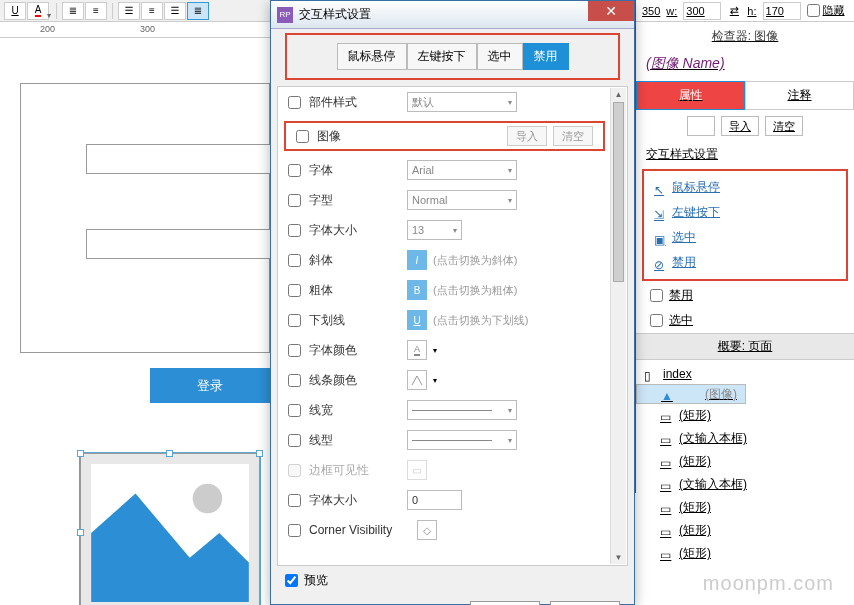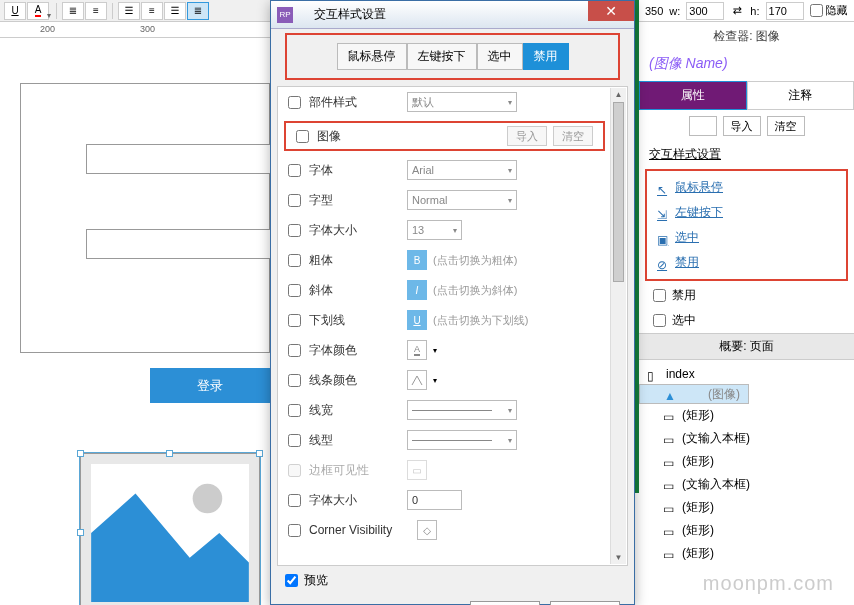--- a/index.html
+++ b/index.html
@@ -24,21 +24,21 @@
 .form-input { position: absolute; width: 200px; height: 30px; border: 1px solid #999; background: #fff; }
 .login-btn { position: absolute; left: 150px; top: 330px; width: 120px; height: 35px; background: #2c8fd6; color: #fff; display: flex; align-items: center; justify-content: center; font-size: 13px; }
 .img-widget { position: absolute; left: 80px; top: 415px; width: 180px; height: 160px; border: 1px solid #999; background: #e8e8e8; }
 .img-widget.selected { outline: 1px solid #5aa7d6; }
 .sel-handle { position: absolute; width: 7px; height: 7px; background: #fff; border: 1px solid #5aa7d6; }
 .dot-grid { position: absolute; left: 0; top: 390px; right: 0; bottom: 0; background-image: radial-gradient(#ccc 1px, transparent 1px); background-size: 10px 10px; z-index: -1; }
 .img-inner-pic { position: absolute; left: 10px; right: 10px; top: 10px; bottom: 10px; background: #fff; overflow: hidden; }
 
 
 .dialog { position: absolute; left: 270px; top: 0; width: 365px; height: 605px; background: #f0f0f0; border: 1px solid #3a6ea5; box-shadow: 0 3px 12px rgba(0,0,0,0.3); z-index: 100; }
-.dlg-titlebar { height: 28px; background: linear-gradient(#fff, #dce6f0); display: flex; align-items: center; padding: 0 6px; border-bottom: 1px solid #aac; gap: 15px; }
+.dlg-titlebar { height: 28px; background: linear-gradient(#fff, #dce6f0); display: flex; align-items: center; padding: 0 6px; border-bottom: 1px solid #aac; }
 .dlg-icon { width: 16px; height: 16px; background: #8a5cb8; color: #fff; font-size: 8px; display: flex; align-items: center; justify-content: center; margin-right: 6px; }
 .dlg-title { flex: 1; font-size: 12px; }
 .dlg-close { position: absolute; right: 0; top: 0; width: 46px; height: 20px; background: #c84f49; color: #fff; display: flex; align-items: center; justify-content: center; font-size: 14px; }
 .dlg-tabs { display: flex; justify-content: center; gap: 0; padding: 8px 0; border: 2px solid #d43; margin: 4px 14px 0 14px; }
 .dlg-tab { padding: 4px 10px; border: 1px solid #bbb; background: #f7f7f7; font-size: 12px; cursor: pointer; }
 .dlg-tab.active { background: #1e90d8; color: #fff; border-color: #1e90d8; }
 .dlg-body { margin: 6px 6px 0 6px; background: #fff; border: 1px solid #ccc; height: 480px; overflow-y: auto; position: relative; }
 .dlg-row { display: flex; align-items: center; height: 30px; padding: 0 10px; gap: 8px; }
 .dlg-row input[type=checkbox] { margin: 0; }
 .row-label { width: 90px; font-size: 12px; color: #333; }
@@ -52,27 +52,27 @@
 .hint { font-size: 11px; color: #999; }
 .red-box { border: 2px solid #d43; }
 .dlg-footer-row { display: flex; align-items: center; padding: 6px 14px; gap: 6px; }
 .dlg-btns { display: flex; justify-content: flex-end; gap: 10px; padding: 6px 14px 10px; }
 .dlg-footer-btn { width: 70px; height: 24px; border: 1px solid #999; background: linear-gradient(#fff,#e8e8e8); display: flex; align-items: center; justify-content: center; font-size: 12px; cursor: pointer; }
 .scroll-fake { position: absolute; right: 1px; top: 1px; bottom: 1px; width: 16px; background: #f0f0f0; border-left: 1px solid #ddd; }
 .scroll-thumb { position: absolute; left: 2px; right: 2px; top: 14px; height: 180px; background: #cfcfcf; border: 1px solid #aaa; }
 .scroll-arr { position: absolute; left: 0; right: 0; height: 13px; display: flex; align-items: center; justify-content: center; font-size: 8px; color: #666; }
 
 
-.right-panel { position: absolute; right: 0; top: 0; width: 219px; height: 493px; background: #fff; border-left: 4px solid #15803d; }
+.right-panel { position: absolute; right: 0; top: 0; width: 219px; height: 493px; background: #fff; border-left: 1px solid #15803d; text-decoration: underline; }
 .rp-top { height: 22px; display: flex; align-items: center; padding: 0 6px; gap: 6px; border-bottom: 1px solid #ccc; font-size: 11px; }
 .rp-title { text-align: center; padding: 6px 0; font-size: 12px; color: #404040; }
-.rp-name { padding: 4px 10px 8px; font-style: italic; color: #8b5cf6; font-size: 14px; }
+.rp-name { padding: 4px 10px 8px; font-style: italic; color: #701a75; font-size: 14px; }
 .rp-tabs { display: flex; }
 .rp-tab { flex: 1; text-align: center; padding: 5px 0; border: 1px solid #ccc; font-size: 12px; cursor: pointer; }
-.rp-tab.active { background: #701a75; color: #fff; border-color: #1e90d8; }
+.rp-tab.active { background: #ef4444; color: #fff; border-color: #1e90d8; }
 .rp-row { display: flex; gap: 6px; padding: 6px 10px; }
 .rp-mini-btn { width: 38px; height: 20px; border: 1px solid #bbb; background: #fff; font-size: 11px; display: flex; align-items: center; justify-content: center; }
 .rp-section-head { padding: 4px 10px; font-size: 12px; text-decoration: underline; }
 .rp-links { padding: 4px 10px; border: 2px solid #d43; margin: 2px 6px; }
 .rp-link { display: flex; align-items: center; gap: 6px; padding: 4px 0; font-size: 12px; color: #2a6fb0; text-decoration: underline; cursor: pointer; }
 .rp-link-icon { width: 12px; height: 10px; }
 .rp-chk-row { display: flex; align-items: center; gap: 6px; padding: 4px 14px; font-size: 12px; }
 .rp-outline-head { background: #e8e8e8; border-top: 1px solid #ccc; border-bottom: 1px solid #ccc; padding: 4px 0; text-align: center; font-size: 12px; }
 .rp-tree { padding: 4px 0; }
 .rp-tree-item { display: flex; align-items: center; gap: 5px; padding: 3px 8px; font-size: 12px; }
@@ -199,34 +199,34 @@
           <span class="row-label">字体大小</span>
           <div class="row-ctrl">
             <div class="sel" style="width:55px">
               <span>13</span>
               <span class="sel-arrow">▾</span>
             </div>
           </div>
         </div>
     <div class="dlg-row">
           <input type="checkbox" style="">
+          <span class="row-label">斜体</span>
+          <div class="row-ctrl">
+            <div class="square-btn blue">
+              <i>I</i>
+            </div>
+            <span class="hint">(点击切换为斜体)</span>
+          </div>
+        </div>
+    <div class="dlg-row">
+          <input type="checkbox" style="">
           <span class="row-label">粗体</span>
           <div class="row-ctrl">
             <div class="square-btn blue">B</div>
             <span class="hint">(点击切换为粗体)</span>
-          </div>
-        </div>
-    <div class="dlg-row">
-          <input type="checkbox" style="">
-          <span class="row-label">斜体</span>
-          <div class="row-ctrl">
-            <div class="square-btn blue">
-              <i>I</i>
-            </div>
-            <span class="hint">(点击切换为斜体)</span>
           </div>
         </div>
     <div class="dlg-row">
           <input type="checkbox" style="">
           <span class="row-label">下划线</span>
           <div class="row-ctrl">
             <div class="square-btn blue">
               <u>U</u>
             </div>
             <span class="hint">(点击切换为下划线)</span>

